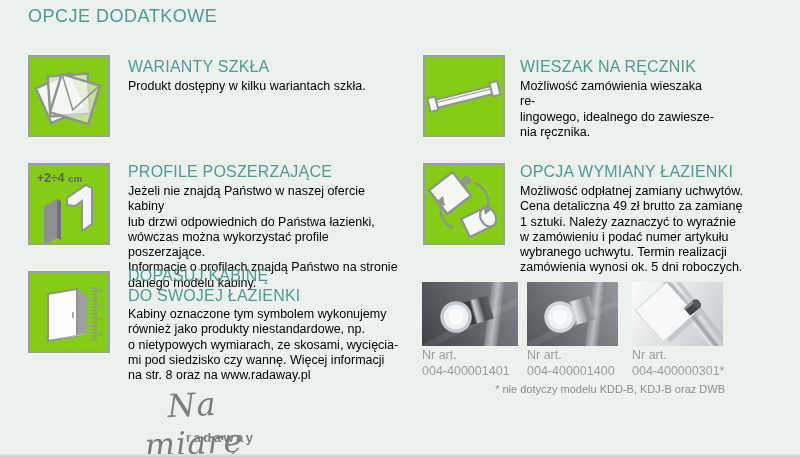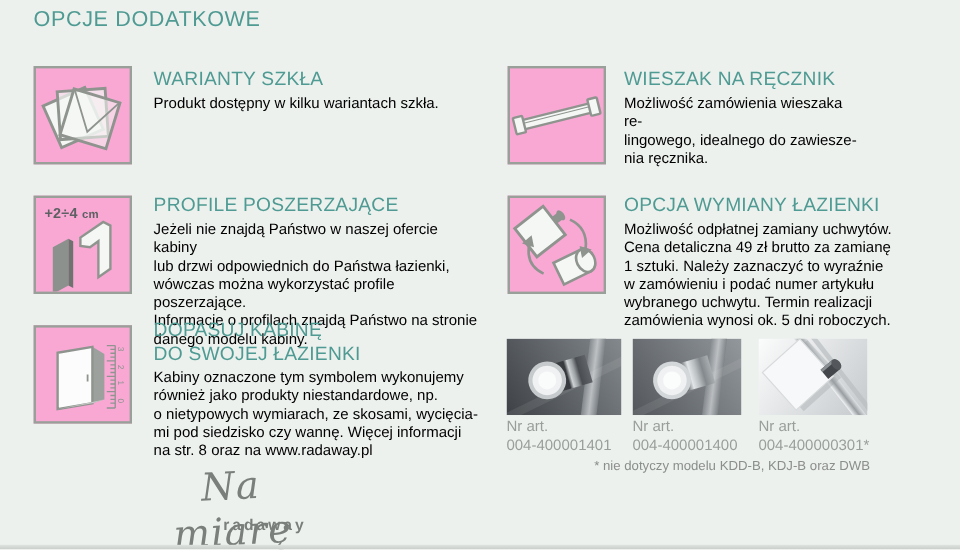--- a/index.html
+++ b/index.html
@@ -8,21 +8,21 @@
     background:#edf1ee; overflow:hidden;
     font-family:"Liberation Sans", sans-serif;
   }
   .title {
     position:absolute; left:28px; top:6px;
     font-size:18px; font-weight:400; letter-spacing:0.5px;
     color:#4f9b93;
   }
   .icon-box {
     position:absolute; width:82px; height:82px; box-sizing:border-box;
-    background:#f9a8d4; border:2px solid #99a09a;
+    background:#84cc16; border:2px solid #99a09a;
   }
   .icon-box svg { display:block; }
   .profiles-label {
     position:absolute; left:7px; top:6px;
     font-size:12px; font-weight:bold; color:#5d6163; letter-spacing:0.2px;
   }
   .profiles-label .unit { font-size:9.5px; font-weight:bold; }
   .sec-heading {
     position:absolute; color:#4f9b93; font-size:16px; letter-spacing:0.2px;
     line-height:20px; white-space:pre-line; font-weight:400;

